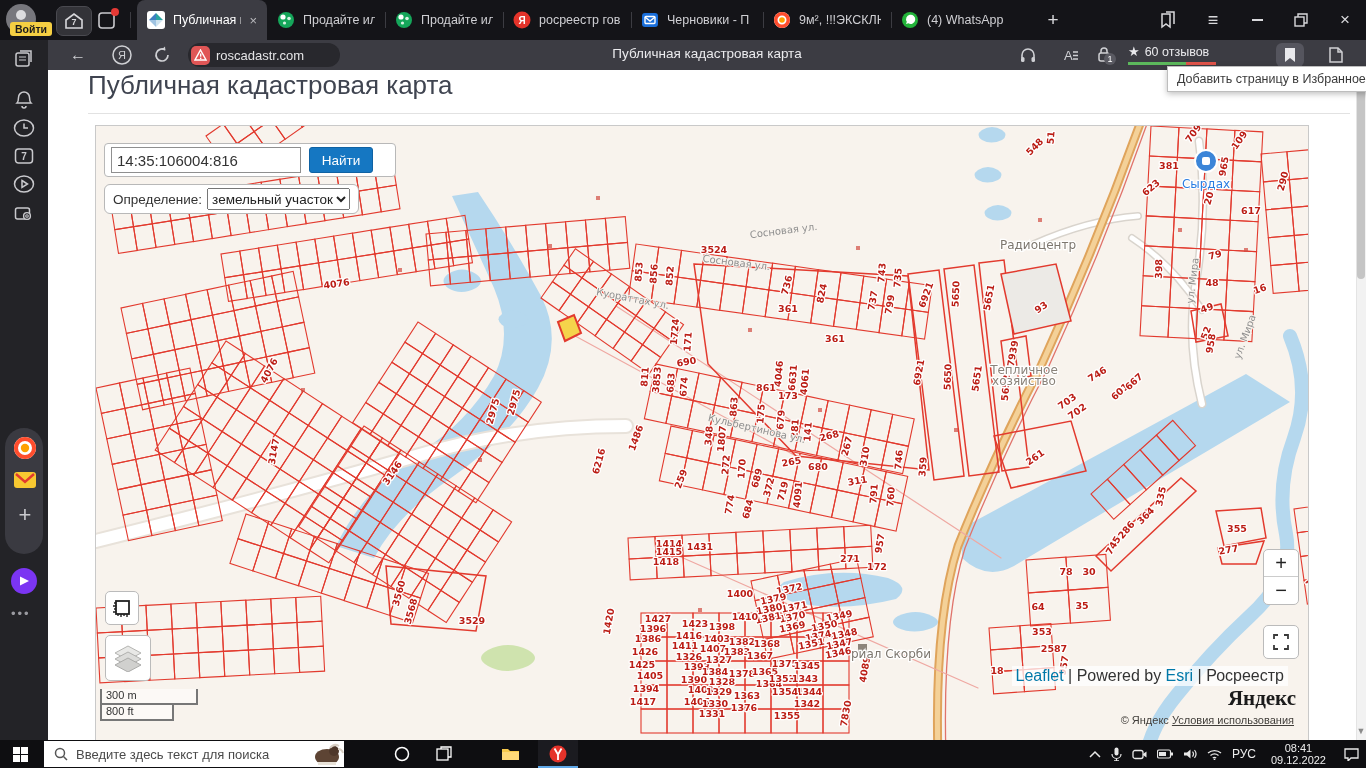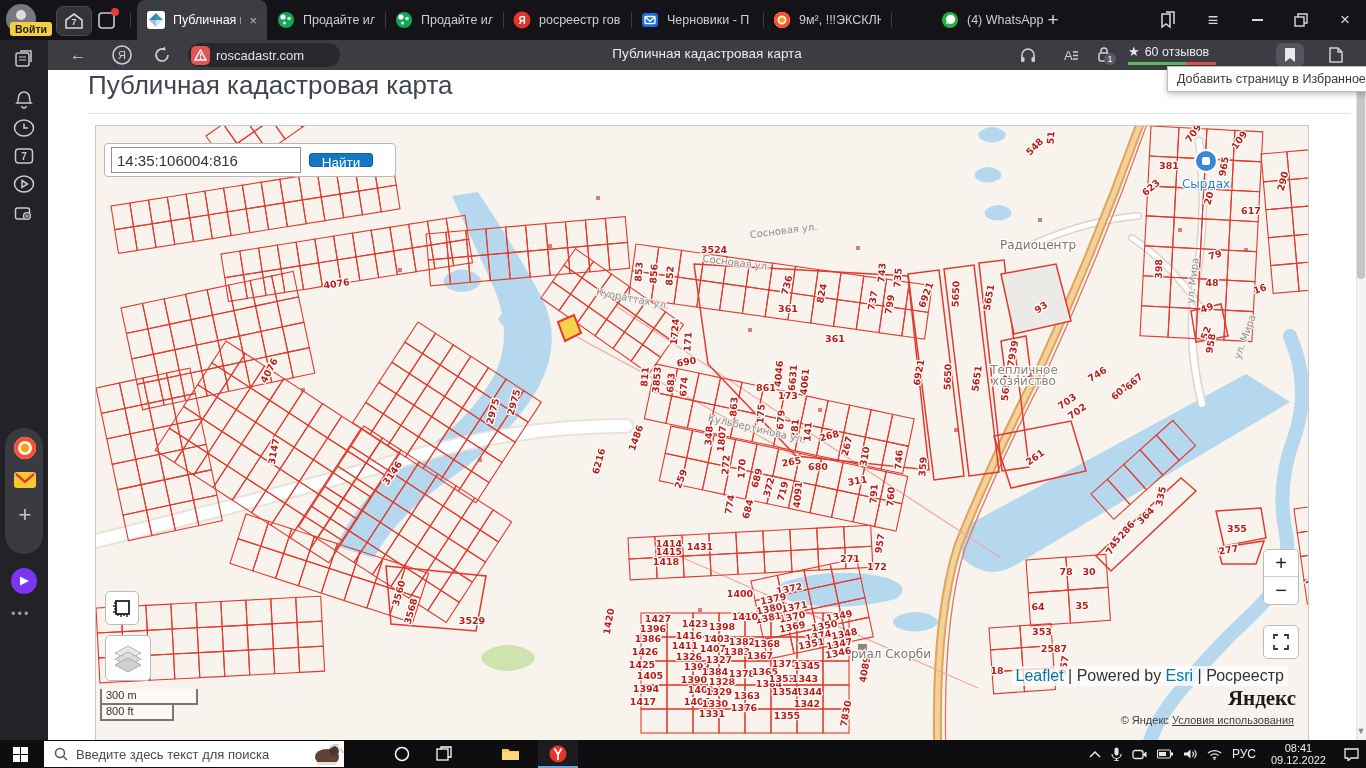--- a/index.html
+++ b/index.html
@@ -43,21 +43,21 @@
        box-sizing:content-box;background:#f8f3ed;}
   svg text{user-select:none;}
   .plabel{font:bold 9.5px "DejaVu Sans",sans-serif;fill:#bb1d15;paint-order:stroke;stroke:#ffffff;stroke-width:2.6px;stroke-linejoin:round;text-anchor:middle;}
   .street{font:10px "DejaVu Sans",sans-serif;fill:#8f8f8f;paint-order:stroke;stroke:#f8f3ed;stroke-width:2px;text-anchor:middle;}
   .place{font:12px "DejaVu Sans",sans-serif;paint-order:stroke;stroke:#fff;stroke-width:2.5px;text-anchor:middle;}
   
   #searchbox{position:absolute;left:8px;top:17px;width:292px;height:34px;background:#fff;
              border:1px solid #b8b8b8;border-radius:4px;display:flex;align-items:center;gap:8px;padding:0 6px;box-sizing:border-box;}
   #searchbox input{width:178px;height:24px;border:1px solid #8f8f8f;font-size:15px;
              font-family:"Liberation Sans",sans-serif;padding:0 5px;color:#333;}
-  #findbtn{width:64px;height:14px;background:#1577c2;color:#fff;border:1px solid #0f62a3;
+  #findbtn{width:64px;height:26px;background:#1577c2;color:#fff;border:1px solid #0f62a3;
            border-radius:3px;font-size:13.5px;font-family:"Liberation Sans",sans-serif;}
   #defbox{position:absolute;left:8px;top:58px;height:28px;background:#fff;border:1px solid #b8b8b8;
           border-radius:6px;display:flex;align-items:center;gap:5px;padding:0 8px;font-size:13.5px;color:#333;}
   #defbox select{font-size:13.5px;font-family:"Liberation Sans",sans-serif;color:#222;height:22px;}
   .mapbtn{position:absolute;background:#fff;border:1px solid #bbb;border-radius:5px;display:flex;
           align-items:center;justify-content:center;}
   #zoomctl{position:absolute;left:1167px;top:423px;width:34px;height:54px;background:#fff;
            border:1px solid #bbb;border-radius:5px;}
   #zoomctl div{width:34px;height:27px;display:flex;align-items:center;justify-content:center;
            font-size:20px;color:#222;}
@@ -167,21 +167,21 @@
         <div class="tabdiv" style="left: 763px;"></div>
         <div class="tab" style="left: 763px; width: 128px;">
           <svg class="favicon" viewBox="0 0 18 18">
             <circle cx="9" cy="9" r="8" fill="#fff"></circle>
             <path d="M9 1 a8 8 0 0 1 0 16 a8 8 0 0 1 0 -16 M9 4.5 a4.5 4.5 0 0 0 0 9 a4.5 4.5 0 0 0 0 -9" fill="#ff4d2d"></path>
             <circle cx="9" cy="9" r="2.8" fill="#ffa000"></circle>
           </svg>
           <span class="ttl">9м², !!!ЭКСКЛЮ</span>
         </div>
         <div class="tabdiv" style="left: 891px;"></div>
-        <div class="tab" style="left: 891px; width: 137px; margin-left: 40px;">
+        <div class="tab" style="left: 891px; width: 137px;">
           <svg class="favicon" viewBox="0 0 18 18">
             <circle cx="9" cy="9" r="8" fill="#23b33a"></circle>
             <path d="M5 13 l0.8-2.2 a4.6 4.6 0 1 1 1.6 1.5 Z" fill="#fff"></path>
           </svg>
           <span class="ttl">(4) WhatsApp</span>
         </div>
         <div class="winbtn" style="left: 1036px; font-size: 19px;">+</div>
       </div>
     <div class="winbtn" style="left:1150px;">
       <svg width="20" height="20">
@@ -1170,20 +1170,24 @@
           <text x="942" y="123" class="place" font-size="12" fill="#7d776f" font-weight="normal">Радиоцентр</text>
           <text x="795" y="532" class="place" font-size="12" fill="#7d776f" font-weight="normal">риал Скорби</text>
           <text x="928" y="248" class="place" font-size="10" fill="#8a837a" font-weight="normal">Тепличное</text>
           <text x="928" y="259" class="place" font-size="10" fill="#8a837a" font-weight="normal">хозяйство</text>
         </svg>
 
       <div id="searchbox">
         <input id="cadnum" type="text" value="14:35:106004:816" style="">
         <button id="findbtn">Найти</button>
       </div>
+      <div id="defbox">
+        <span>Определение:</span>
+        <select><option>земельный участок</option></select>
+      </div>
 
       <div class="mapbtn" style="left:9px;top:465px;width:32px;height:32px;">
         <svg width="20" height="20">
             <rect x="4" y="3" width="13" height="13" fill="none" stroke="#222" stroke-width="1.8"></rect>
             <path d="M4 5 h-2 M4 8 h-3 M4 11 h-2 M4 14 h-3 M6 16 v2 M9 16 v3 M12 16 v2 M15 16 v3" stroke="#222" stroke-width="1.4"></path>
           </svg>
       </div>
       <div class="mapbtn" style="left:9px;top:509px;width:44px;height:44px;">
         <svg width="30" height="28">
             <path d="M15 2 L28 9 L15 16 L2 9 Z" fill="#e8e8e6" stroke="#b5b5b2"></path>

